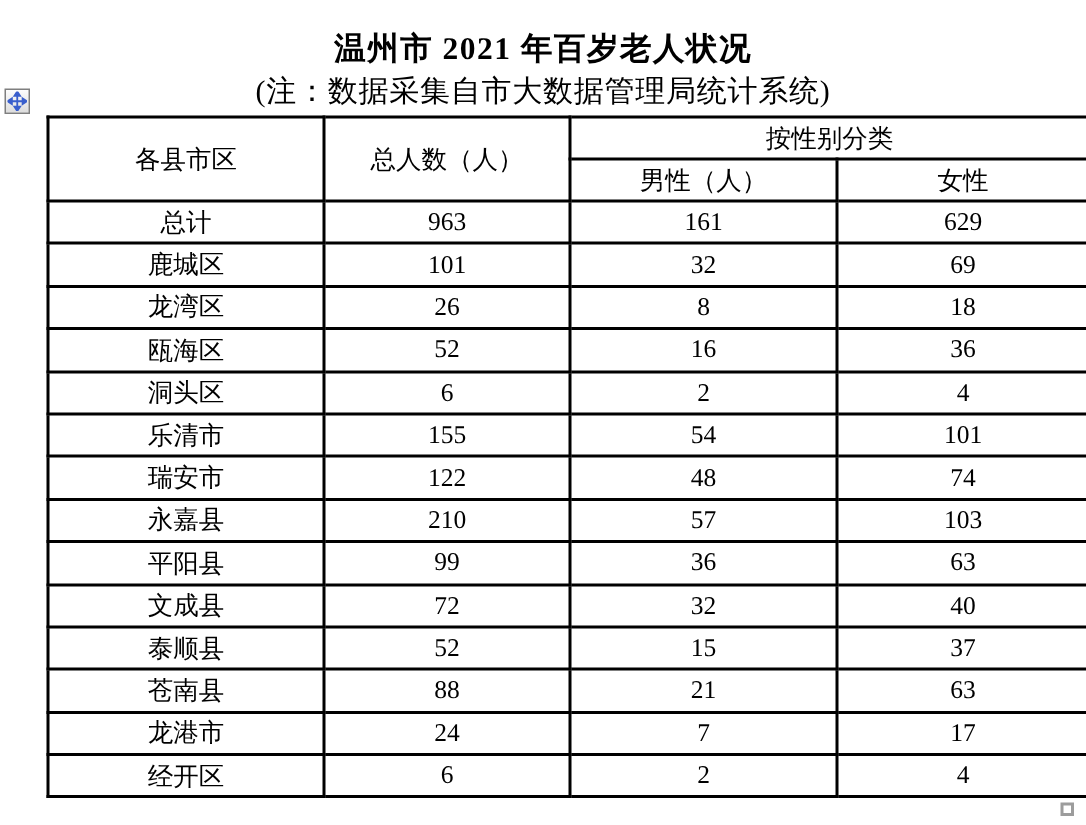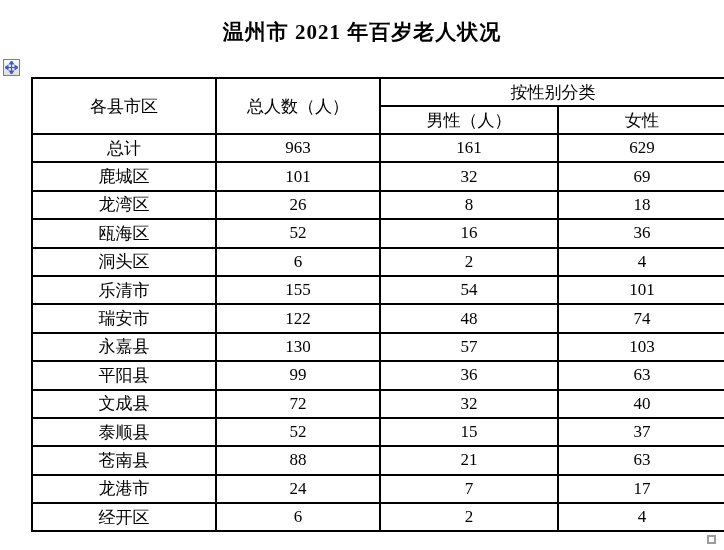--- a/index.html
+++ b/index.html
@@ -86,20 +86,21 @@
     background: #ffffff;
     cursor: nwse-resize;
   }
 </style>
 </head>
 <body>
 
 <div class="page">
 
   <div class="doc-title">温州市 2021 年百岁老人状况</div>
+  <div class="doc-note">(注：数据采集自市大数据管理局统计系统)</div>
 
   <div class="move-handle">
     <svg width="13" height="13" viewBox="0 0 16 16">
       <g stroke="#3a5fcd" stroke-width="1.5" fill="#3a5fcd">
         <line x1="8" y1="3.5" x2="8" y2="12.5"></line>
         <line x1="3.5" y1="8" x2="12.5" y2="8"></line>
         <polygon points="8,0 5.7,3.6 10.3,3.6"></polygon>
         <polygon points="8,16 5.7,12.4 10.3,12.4"></polygon>
         <polygon points="0,8 3.6,5.7 3.6,10.3"></polygon>
         <polygon points="16,8 12.4,5.7 12.4,10.3"></polygon>
@@ -163,21 +164,21 @@
         <td>101</td>
       </tr>
       <tr>
         <td>瑞安市</td>
         <td>122</td>
         <td>48</td>
         <td>74</td>
       </tr>
       <tr>
         <td>永嘉县</td>
-        <td>130</td>
+        <td>210</td>
         <td>57</td>
         <td>103</td>
       </tr>
       <tr>
         <td>平阳县</td>
         <td>99</td>
         <td>36</td>
         <td>63</td>
       </tr>
       <tr>

